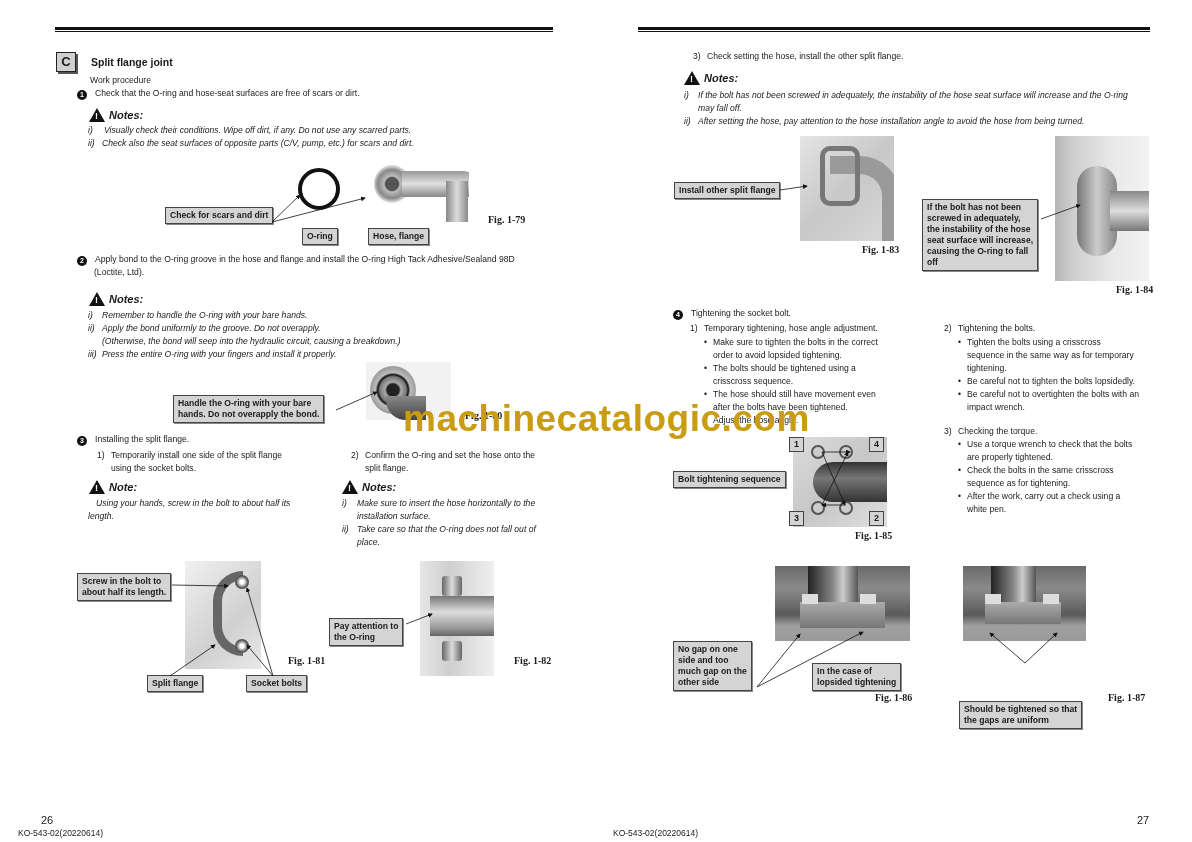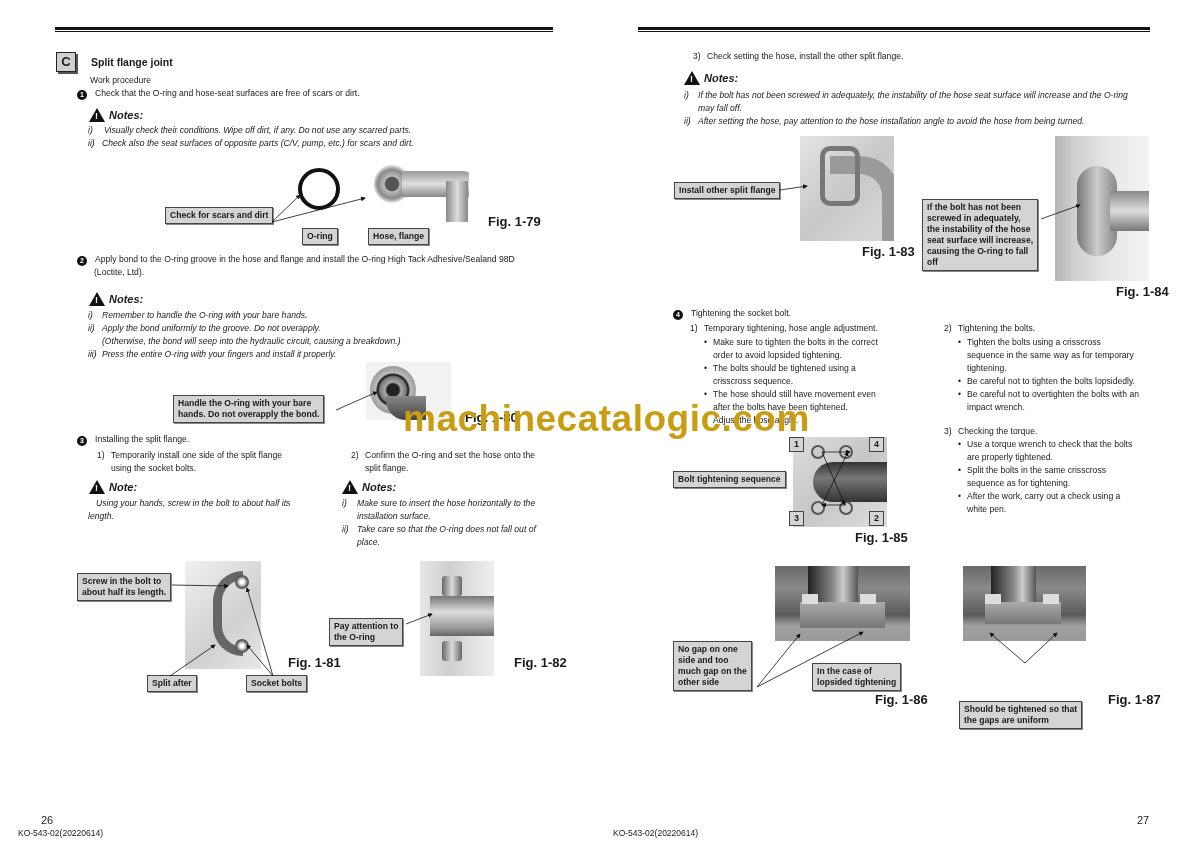--- a/index.html
+++ b/index.html
@@ -10,21 +10,21 @@
   .rule::after { content: ""; position: absolute; left: 0; right: 0; top: 1px; height: 0; }
   .txt { position: absolute; white-space: nowrap; line-height: 13px; }
   .it { font-style: italic; }
   .sec-badge { position: absolute; width: 20px; height: 20px; background: #d0d0d0; border: 1px solid #222; box-shadow: 2px 2px 0 #555; font-weight: bold; font-size: 13px; text-align: center; line-height: 18px; }
   .sec-title { position: absolute; font-weight: bold; font-size: 10.5px; }
   .circ { display: inline-block; width: 10px; height: 10px; border-radius: 50%; background: #111; color: #fff; font-size: 7px; font-weight: bold; text-align: center; line-height: 10px; margin-right: 8px; vertical-align: -1px; }
   .note-head { position: absolute; font-weight: bold; font-style: italic; font-size: 11px; display: flex; align-items: center; gap: 4px; }
   .warn { width: 0; height: 0; border-left: 8px solid transparent; border-right: 8px solid transparent; border-bottom: 14px solid #111; position: relative; display: inline-block; }
   .warn::after { content: "!"; position: absolute; left: -2px; top: 3px; color: #fff; font-size: 9px; font-weight: bold; font-style: normal; }
   .callout { position: absolute; background: #d4d4d4; border: 1px solid #444; box-shadow: 1px 1px 0 #888; font-weight: bold; font-size: 8.6px; line-height: 11px; padding: 2px 4px; white-space: nowrap; }
-  .fig { position: absolute; font-weight: bold; font-size: 13px; }
+  .fig { position: absolute; font-weight: bold; font-size: 10px; font-family: Liberation Serif, serif; }
   .photo { position: absolute; background: linear-gradient(135deg, #e8e8e8 0%, #bdbdbd 45%, #9a9a9a 70%, #d6d6d6 100%); overflow: hidden; }
   .photo.dark { background: linear-gradient(180deg, #555 0%, #888 40%, #666 70%, #9a9a9a 100%); }
   .num-box { position: absolute; width: 15px; height: 15px; background: #d4d4d4; border: 1px solid #444; font-weight: bold; font-size: 9px; text-align: center; line-height: 13px; }
   .watermark { position: absolute; left: 403px; top: 398px; font-weight: bold; font-size: 37px; color: #c99c12; letter-spacing: 0.5px; white-space: nowrap; }
   svg.lines { position: absolute; left: 0; top: 0; width: 1192px; height: 842px; pointer-events: none; }
   .bul::before { content: "•"; position: absolute; margin-left: -9px; }
 </style>
 </head>
 <body>
 
@@ -108,21 +108,21 @@
 
 <div class="photo" style="left:185px; top:561px; width:76px; height:108px; background:linear-gradient(135deg,#f0f0f0,#d0d0d0 60%,#e8e8e8);">
   <div style="position:absolute; left:28px; top:10px; width:30px; height:85px; border:9px solid #666; border-left:none; border-radius:0 40px 40px 0; transform:scaleX(-1);"></div>
   <div style="position:absolute; left:50px; top:14px; width:14px; height:14px; border-radius:50%; background:radial-gradient(circle,#fff 20%,#555 60%);"></div>
   <div style="position:absolute; left:50px; top:78px; width:14px; height:14px; border-radius:50%; background:radial-gradient(circle,#fff 20%,#555 60%);"></div>
 </div>
 <div class="callout" style="left:77px; top:573px;">
   <div>Screw in the bolt to</div>
   <div>about half its length.</div>
 </div>
-<div class="callout" style="left:147px; top:675px;">Split after</div>
+<div class="callout" style="left:147px; top:675px;">Split flange</div>
 <div class="callout" style="left:246px; top:675px;">Socket bolts</div>
 <div class="fig" style="left:288px; top:655px;">Fig. 1-81</div>
 
 <div class="photo" style="left:420px; top:561px; width:74px; height:115px; background:linear-gradient(90deg,#e6e6e6,#cfcfcf 40%,#f0f0f0);">
   <div style="position:absolute; left:10px; top:35px; width:70px; height:40px; background:linear-gradient(180deg,#777,#ddd 40%,#999 80%,#666);"></div>
   <div style="position:absolute; left:22px; top:15px; width:20px; height:20px; background:linear-gradient(90deg,#666,#ddd,#666); border-radius:3px;"></div>
   <div style="position:absolute; left:22px; top:80px; width:20px; height:20px; background:linear-gradient(90deg,#666,#ddd,#666); border-radius:3px;"></div>
 </div>
 <div class="callout" style="left:329px; top:618px;">
   <div>Pay attention to</div>
@@ -182,21 +182,21 @@
 <div class="txt bul" style="left:967px; top:336px;">Tighten the bolts using a crisscross</div>
 <div class="txt" style="left:967px; top:349px;">sequence in the same way as for temporary</div>
 <div class="txt" style="left:967px; top:362px;">tightening.</div>
 <div class="txt bul" style="left:967px; top:375px;">Be careful not to tighten the bolts lopsidedly.</div>
 <div class="txt bul" style="left:967px; top:388px;">Be careful not to overtighten the bolts with an</div>
 <div class="txt" style="left:967px; top:401px;">impact wrench.</div>
 
 <div class="txt" style="left:944px; top:425px;"><span style="display:inline-block;width:14px;">3)</span><span>Checking the torque.</span></div>
 <div class="txt bul" style="left:967px; top:438px;">Use a torque wrench to check that the bolts</div>
 <div class="txt" style="left:967px; top:451px;">are properly tightened.</div>
-<div class="txt bul" style="left:967px; top:464px;">Split the bolts in the same crisscross</div>
+<div class="txt bul" style="left:967px; top:464px;">Check the bolts in the same crisscross</div>
 <div class="txt" style="left:967px; top:477px;">sequence as for tightening.</div>
 <div class="txt bul" style="left:967px; top:490px;">After the work, carry out a check using a</div>
 <div class="txt" style="left:967px; top:503px;">white pen.</div>
 
 <div class="photo" style="left:793px; top:437px; width:94px; height:90px; background:linear-gradient(135deg,#ddd,#c6c6c6 50%,#e0e0e0);">
   <div style="position:absolute; left:20px; top:25px; width:80px; height:40px; border-radius:20px 0 0 20px; background:linear-gradient(180deg,#333,#777 40%,#333);"></div>
   <div style="position:absolute; left:18px; top:8px; width:14px; height:14px; border-radius:50%; border:2px solid #555; background:#ccc;"></div>
   <div style="position:absolute; left:46px; top:8px; width:14px; height:14px; border-radius:50%; border:2px solid #555; background:#ccc;"></div>
   <div style="position:absolute; left:18px; top:64px; width:14px; height:14px; border-radius:50%; border:2px solid #555; background:#ccc;"></div>
   <div style="position:absolute; left:46px; top:64px; width:14px; height:14px; border-radius:50%; border:2px solid #555; background:#ccc;"></div>

